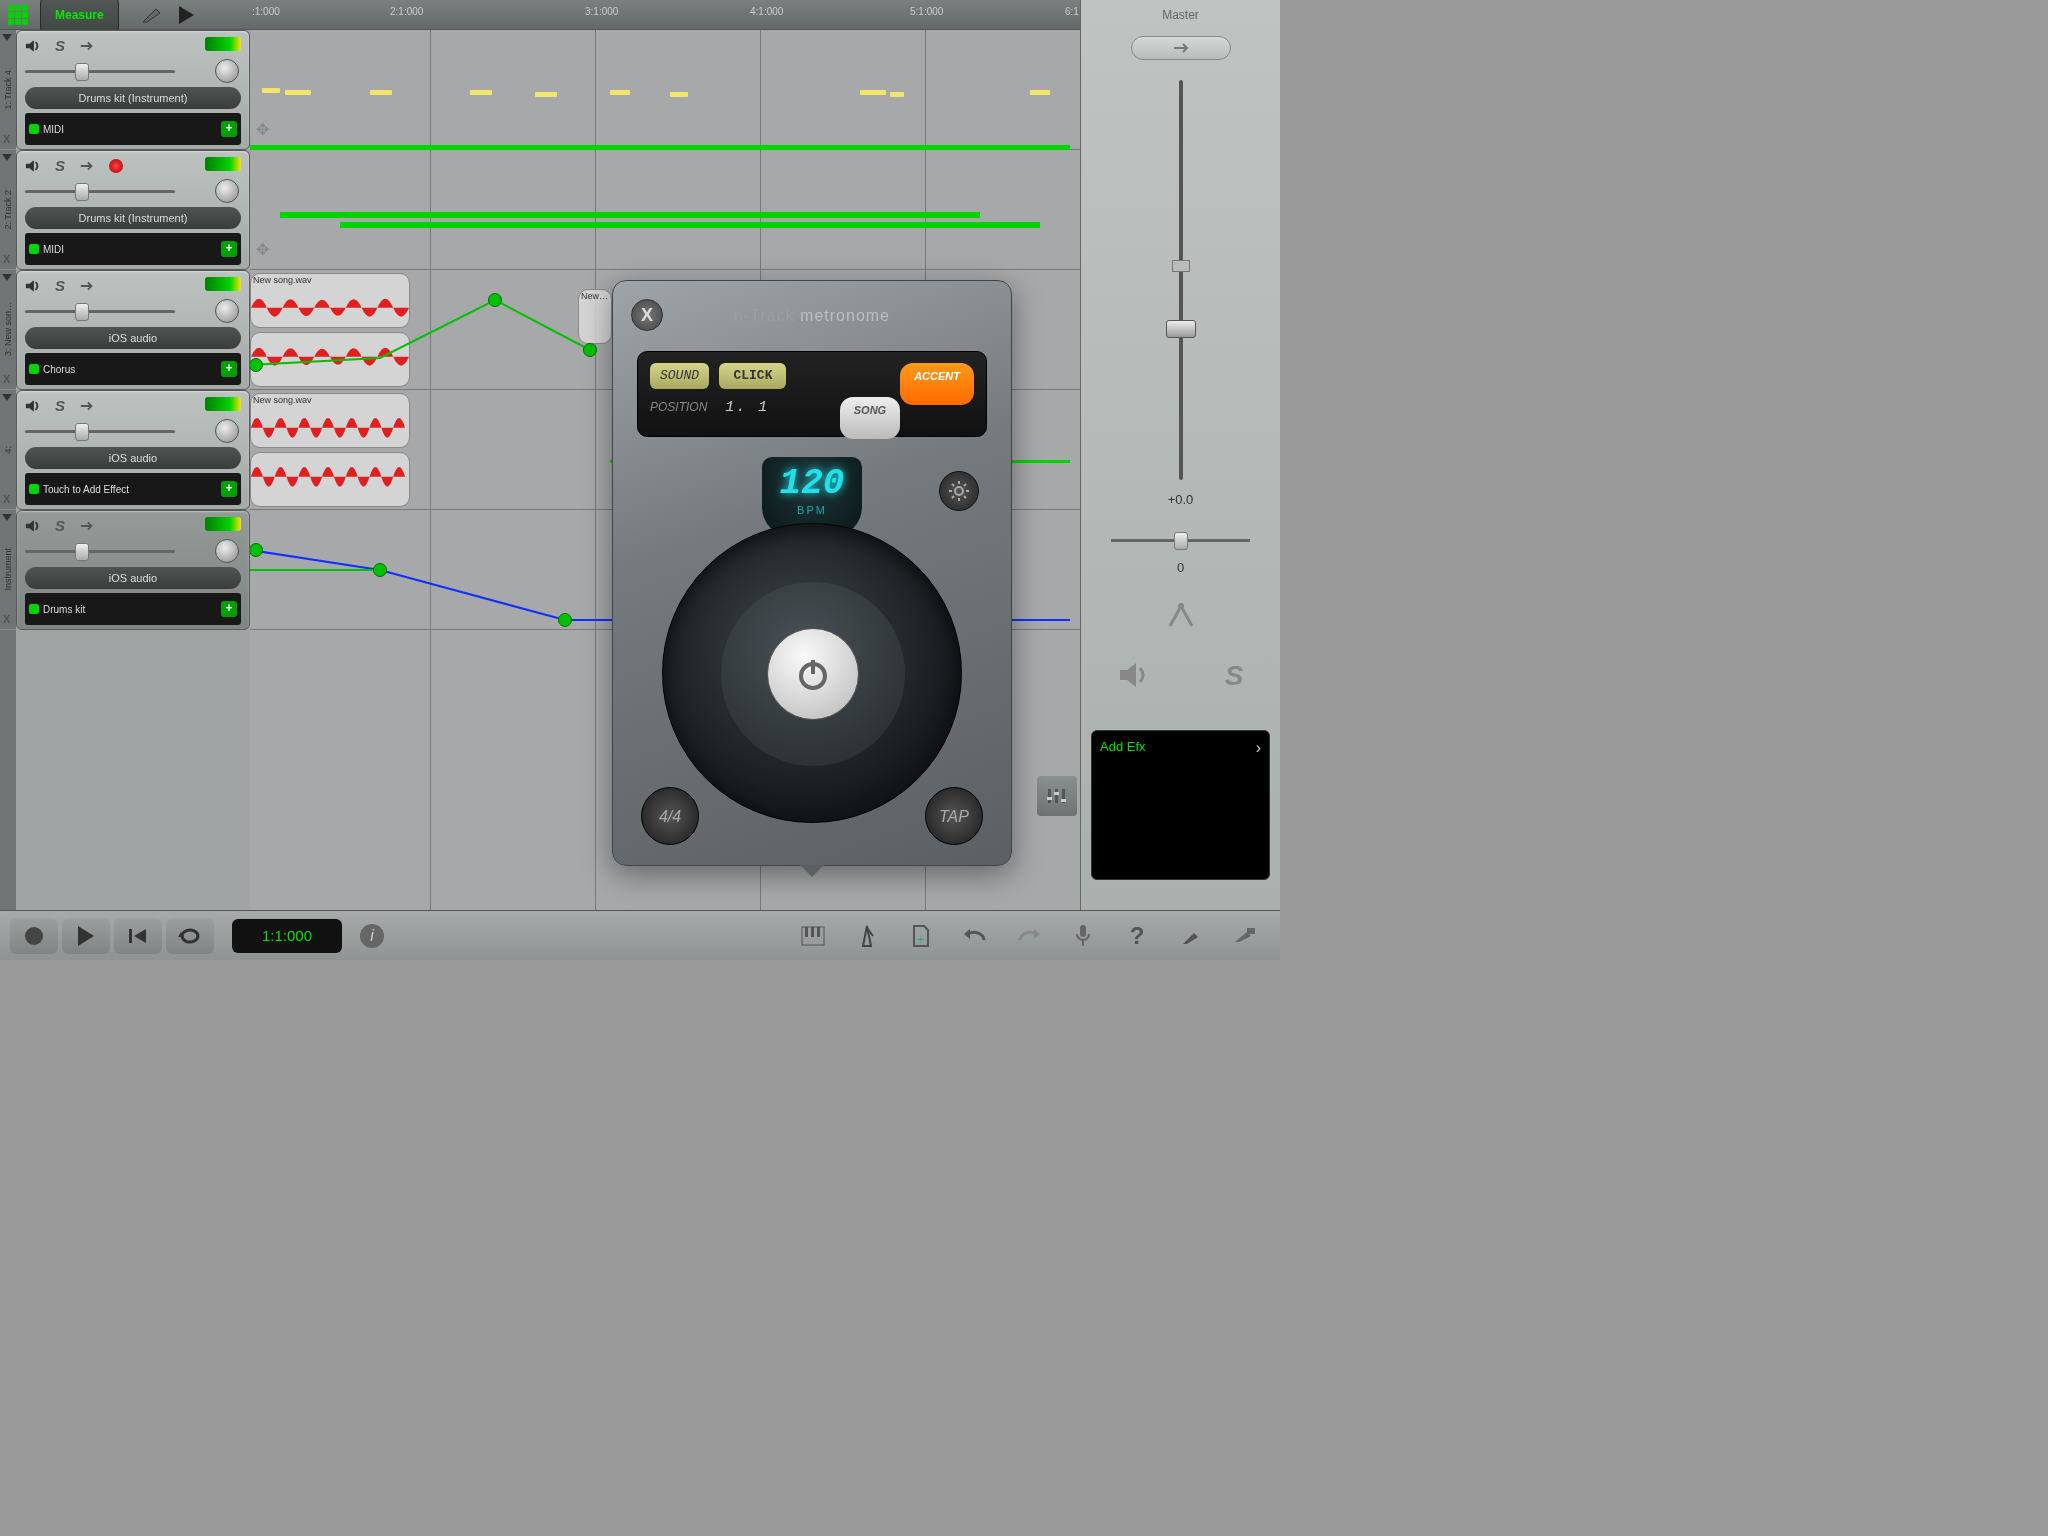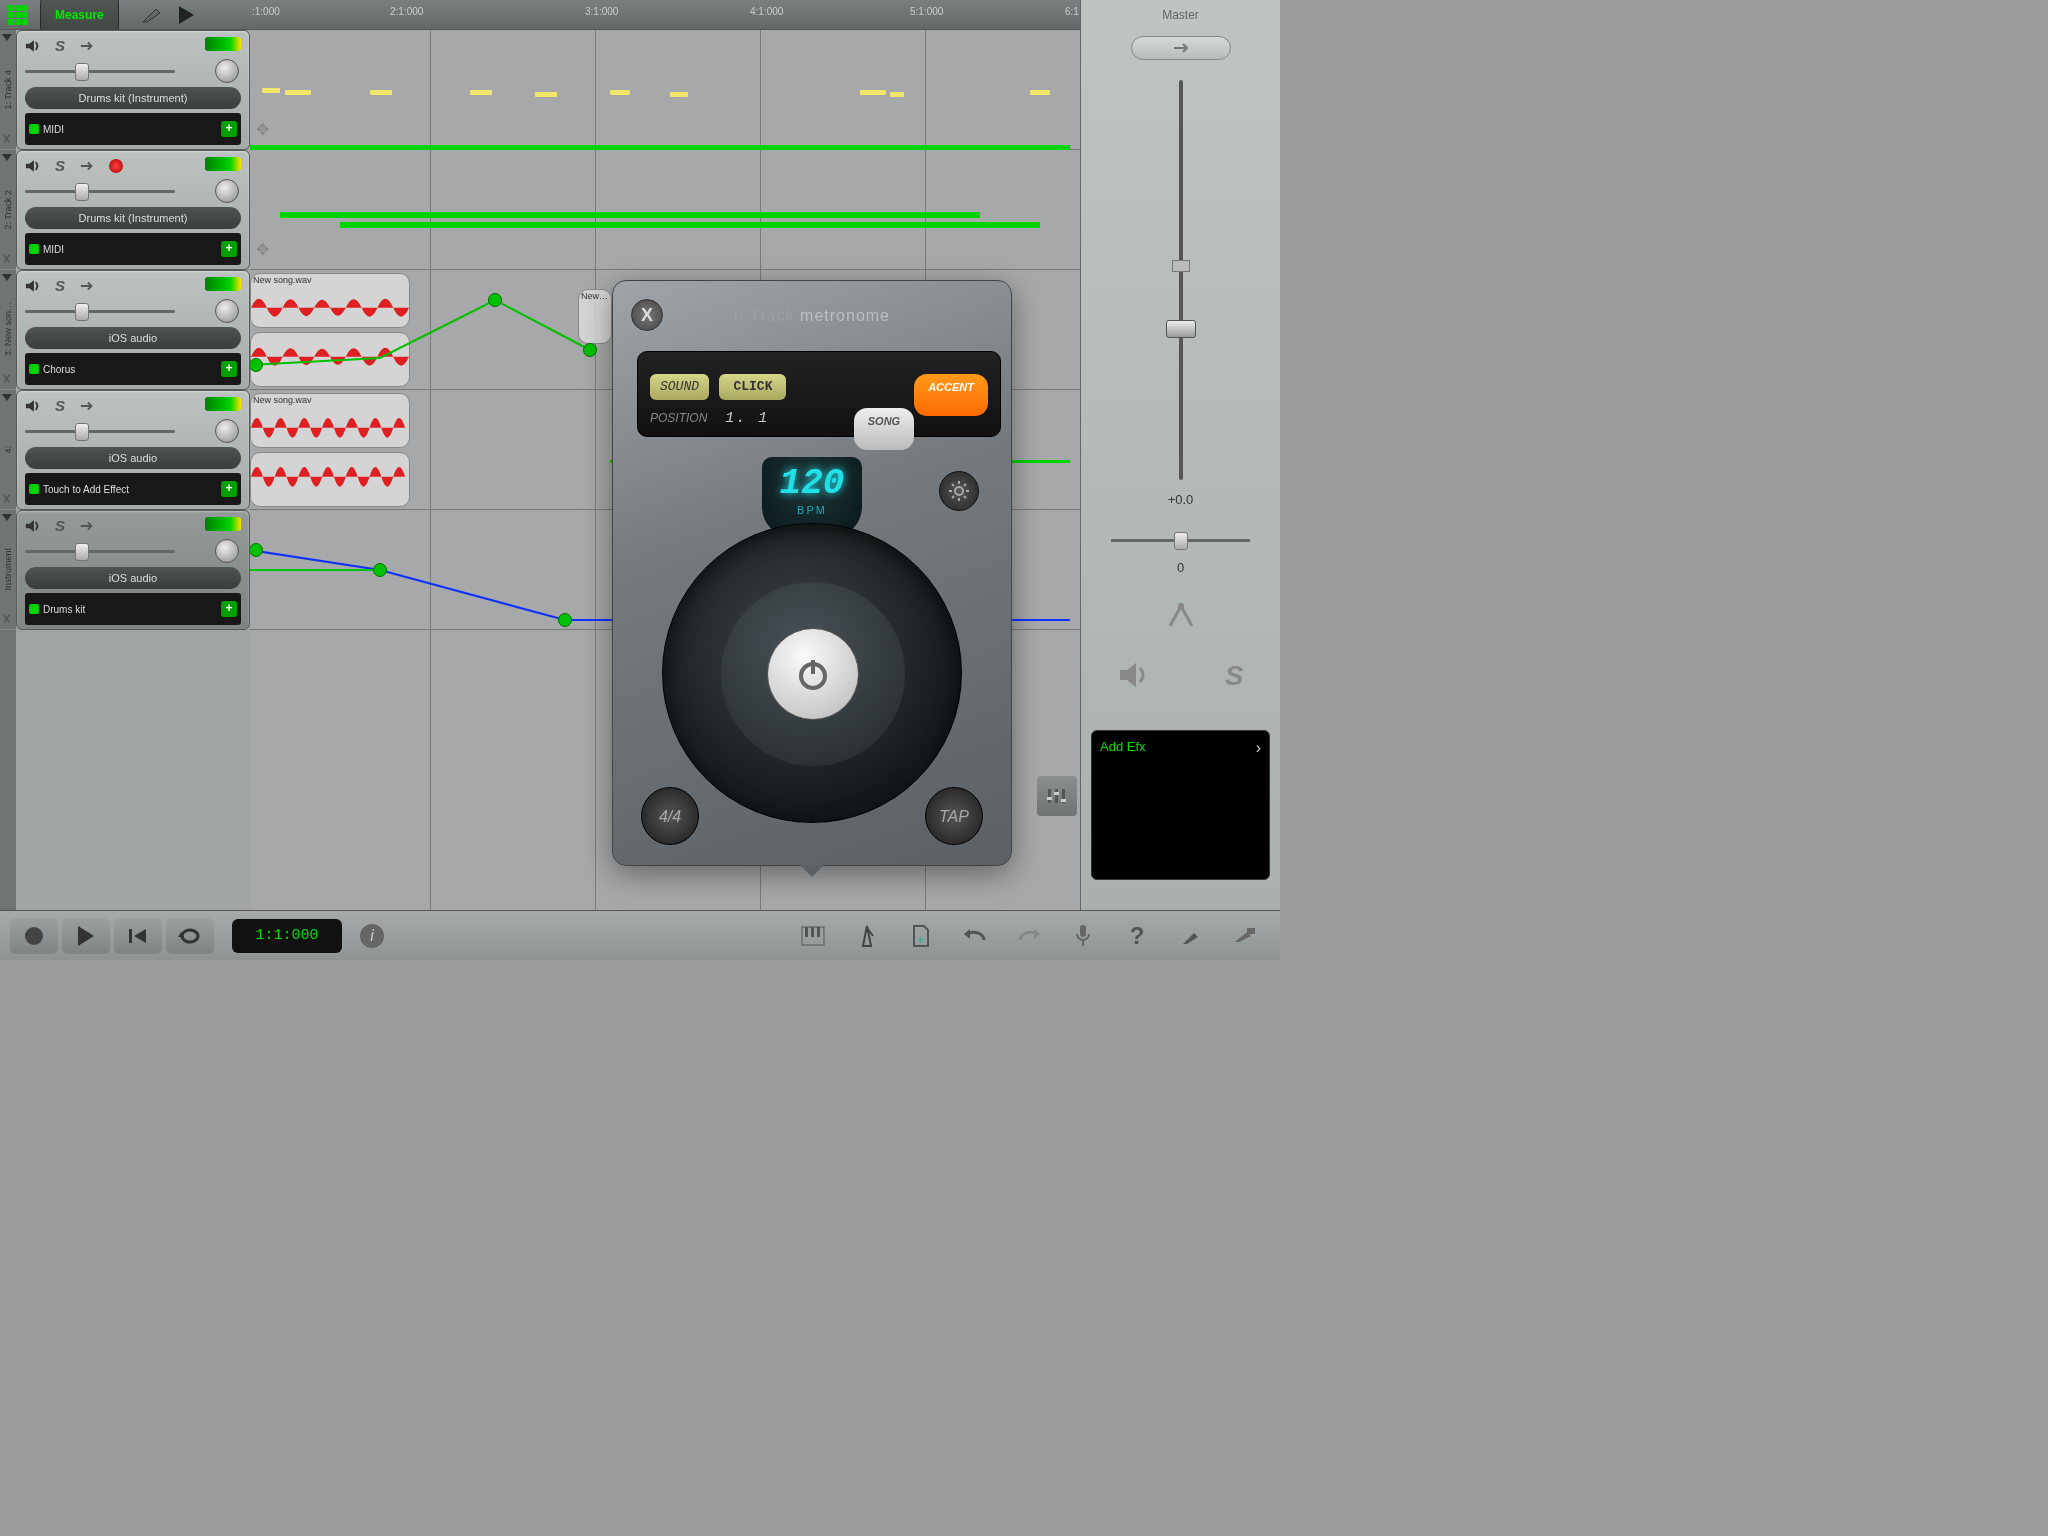--- a/index.html
+++ b/index.html
@@ -69,42 +69,42 @@
 .mic{position:absolute;top:600px;width:100%;display:flex;justify-content:space-around;color:#666}
 .efx{position:absolute;top:730px;left:10px;right:10px;height:150px;background:#000;border:1px solid #333;border-radius:6px;padding:8px;color:#00e000;font-size:13px;display:flex;justify-content:space-between}
 .efx .chev{color:#ccc;font-size:16px}
 
 
 .metro{position:absolute;top:280px;left:612px;width:400px;height:586px;background:linear-gradient(160deg,#9ea4a8,#747a7e 40%,#5a6064);border-radius:14px;border:1px solid #444;box-shadow:0 8px 30px rgba(0,0,0,.4)}
 .metro .tip{position:absolute;bottom:-12px;left:50%;transform:translateX(-50%);width:0;height:0;border-left:12px solid transparent;border-right:12px solid transparent;border-top:12px solid #5a6064}
 .metro .close{position:absolute;top:18px;left:18px;width:32px;height:32px;border-radius:50%;background:radial-gradient(#777,#444);color:#ddd;font-size:18px;text-align:center;line-height:31px;font-weight:bold;border:1px solid #333}
 .metro .logo{position:absolute;top:26px;left:0;right:0;text-align:center;font-size:16px;color:#9aa0a3;letter-spacing:1px}
 .metro .logo b{font-weight:normal;color:#babfc2}
-.metro .panel{position:absolute;top:70px;left:24px;right:10px;height:86px;background:linear-gradient(#222,#111);border-radius:10px;padding:22px 12px;border:1px solid #000}
+.metro .panel{position:absolute;top:70px;left:24px;right:24px;height:86px;background:linear-gradient(#222,#111);border-radius:10px;padding:11px 12px;border:1px solid #000}
 .metro .lcd{display:inline-block;height:26px;background:linear-gradient(#d6d68a,#a8a860);border-radius:6px;padding:0 10px;line-height:26px;font-family:"Courier New",monospace;font-size:13px;color:#333;font-style:italic;margin-right:6px}
 .metro .lcdv{font-weight:bold;font-style:normal;padding:0 14px}
 .metro .pillb{display:inline-block;height:42px;border-radius:13px;padding:0 14px;line-height:26px;font-size:11px;font-style:italic;font-weight:bold;font-family:Liberation Sans, sans-serif}
 .metro .accent{background:linear-gradient(#ff9a1a,#ff6a00);color:#fff;float:right}
 .metro .song{background:linear-gradient(#eee,#bbb);color:#555;float:right;margin-top:8px}
 .metro .pos{color:#888;font-style:italic;font-size:12px;margin-top:10px}
 .metro .pos .pv{color:#ccc;font-family:"Courier New";font-size:15px;margin-left:18px;letter-spacing:2px}
 .metro .bpm-disp{position:absolute;top:176px;left:50%;transform:translateX(-50%);width:100px;height:80px;background:radial-gradient(ellipse at 50% 30%,#1e3538,#091618);border-radius:10px 10px 30px 30px;text-align:center;padding-top:6px}
 .metro .bpm-disp .n{font-family:"Courier New",monospace;font-size:36px;color:#22e0e8;font-weight:bold;text-shadow:0 0 8px #22e0e8;font-style:italic}
 .metro .bpm-disp .l{font-size:11px;color:#1aa8b0;letter-spacing:2px}
 .metro .gear{position:absolute;top:190px;right:32px;width:40px;height:40px;border-radius:50%;background:radial-gradient(#555,#222);display:flex;align-items:center;justify-content:center;color:#999;border:1px solid #111}
 .metro .dial{position:absolute;top:242px;left:50%;transform:translateX(-50%);width:300px;height:300px;border-radius:50%;background:radial-gradient(circle at 45% 40%,#3e4448,#14181a 70%);border:1px solid #000;box-shadow:inset 0 5px 20px rgba(0,0,0,.6)}
 .metro .dial .inner{position:absolute;top:58px;left:58px;width:184px;height:184px;border-radius:50%;background:radial-gradient(circle at 45% 35%,#4a5156,#22282b)}
 .metro .dial .pwr{position:absolute;top:104px;left:104px;width:92px;height:92px;border-radius:50%;background:radial-gradient(circle at 40% 30%,#fafafa,#b8b8b8);display:flex;align-items:center;justify-content:center;border:1px solid #555}
 .metro .ts{position:absolute;bottom:20px;left:28px;width:58px;height:58px;border-radius:50%;background:radial-gradient(#555,#1a1a1a);color:#aaa;font-size:16px;text-align:center;line-height:58px;font-style:italic;border:1px solid #000}
 .metro .tap{left:auto;right:28px}
 
 
 .bottom{position:absolute;bottom:0;left:0;right:0;height:50px;background:linear-gradient(#a6aaab,#8e9394);border-top:1px solid #555;display:flex;align-items:center;padding:0 10px;gap:4px}
 .bbtn{width:48px;height:36px;background:linear-gradient(#9b9f9f,#7e8383);border-radius:6px;display:flex;align-items:center;justify-content:center;color:#333}
-.time-disp{width:110px;height:34px;margin-left:14px;background:#111;border-radius:6px;color:#00e000;font-size:15px;text-align:center;line-height:34px;font-family:Liberation Mono, monospace}
+.time-disp{width:110px;height:34px;margin-left:14px;background:#111;border-radius:6px;color:#00e000;font-size:15px;text-align:center;line-height:34px;font-family:Liberation Sans, sans-serif}
 .info{width:24px;height:24px;border-radius:50%;background:#666;color:#ccc;text-align:center;line-height:24px;font-style:italic;margin-left:14px}
 .bottom .spacer{flex:1}
 .bic{width:30px;height:30px;margin:0 10px;color:#555;display:flex;align-items:center;justify-content:center}
 
 
 svg{display:block}
 </style>
 </head>
 <body>
 

